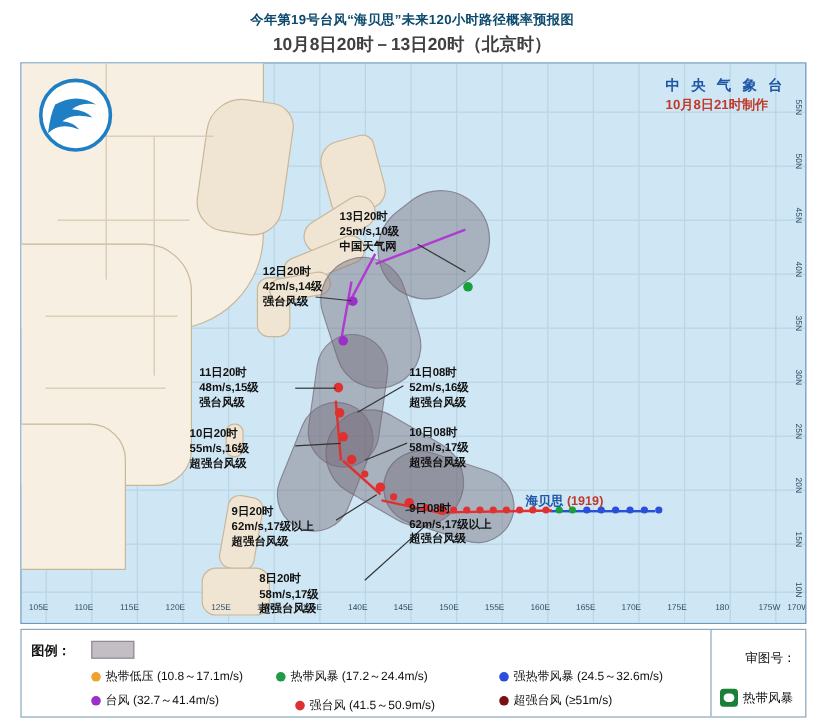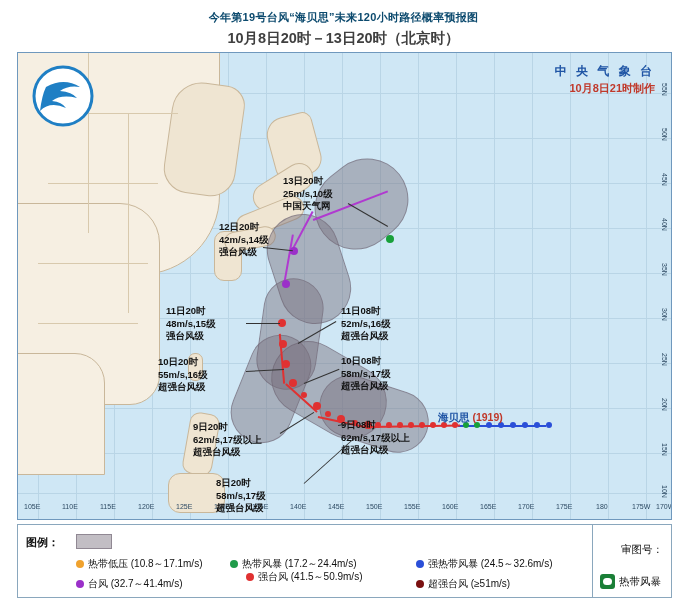--- a/index.html
+++ b/index.html
@@ -38,21 +38,21 @@
   .lat-label{writing-mode:vertical-rl;}
   
   .land{position:absolute;background:#f6efe2;border:1px solid #c9b79a;}
   .land2{position:absolute;background:#efe5d2;border:1px solid #c9b79a;}
   .prov-line{position:absolute;background:#d8c9ad;}
 
   .org-logo{
     position:absolute;left:14px;top:12px;width:62px;height:62px;
   }
   .org-name{
-    position:absolute;right:16px;top:10px;text-align:right;
+    position:absolute;right:16px;top:10px;
   }
   .org-name .l1{font-size:12px;font-weight:bold;color:#1f55a5;letter-spacing:3px;line-height:17px;}
   .org-name .l2{font-size:11px;font-weight:bold;color:#c0392b;line-height:16px;}
 
   
   .cone{
     position:absolute;
     background:rgba(120,110,125,0.45);
     border:1px solid rgba(110,100,115,0.55);
   }
@@ -348,21 +348,21 @@
     <span class="lg-item">
       <span class="dot" style="background:#2b4fd8;"></span><span>强热带风暴 (24.5～32.6m/s)</span>
     </span>
   </div>
 
   <div class="lg-row" style="left:58px;top:52px;">
     <span class="lg-item">
       <span class="dot" style="background:#9b30c9;"></span><span>台风 (32.7～41.4m/s)</span>
     </span>
   </div>
-  <div class="lg-row" style="left:228px;top:45px;">
+  <div class="lg-row" style="left:228px;top:56px;">
     <span class="lg-item">
       <span class="dot" style="background:#e03131;"></span><span>强台风 (41.5～50.9m/s)</span>
     </span>
   </div>
   <div class="lg-row" style="left:398px;top:52px;">
     <span class="lg-item">
       <span class="dot" style="background:#7a1010;"></span><span>超强台风 (≥51m/s)</span>
     </span>
   </div>
 

